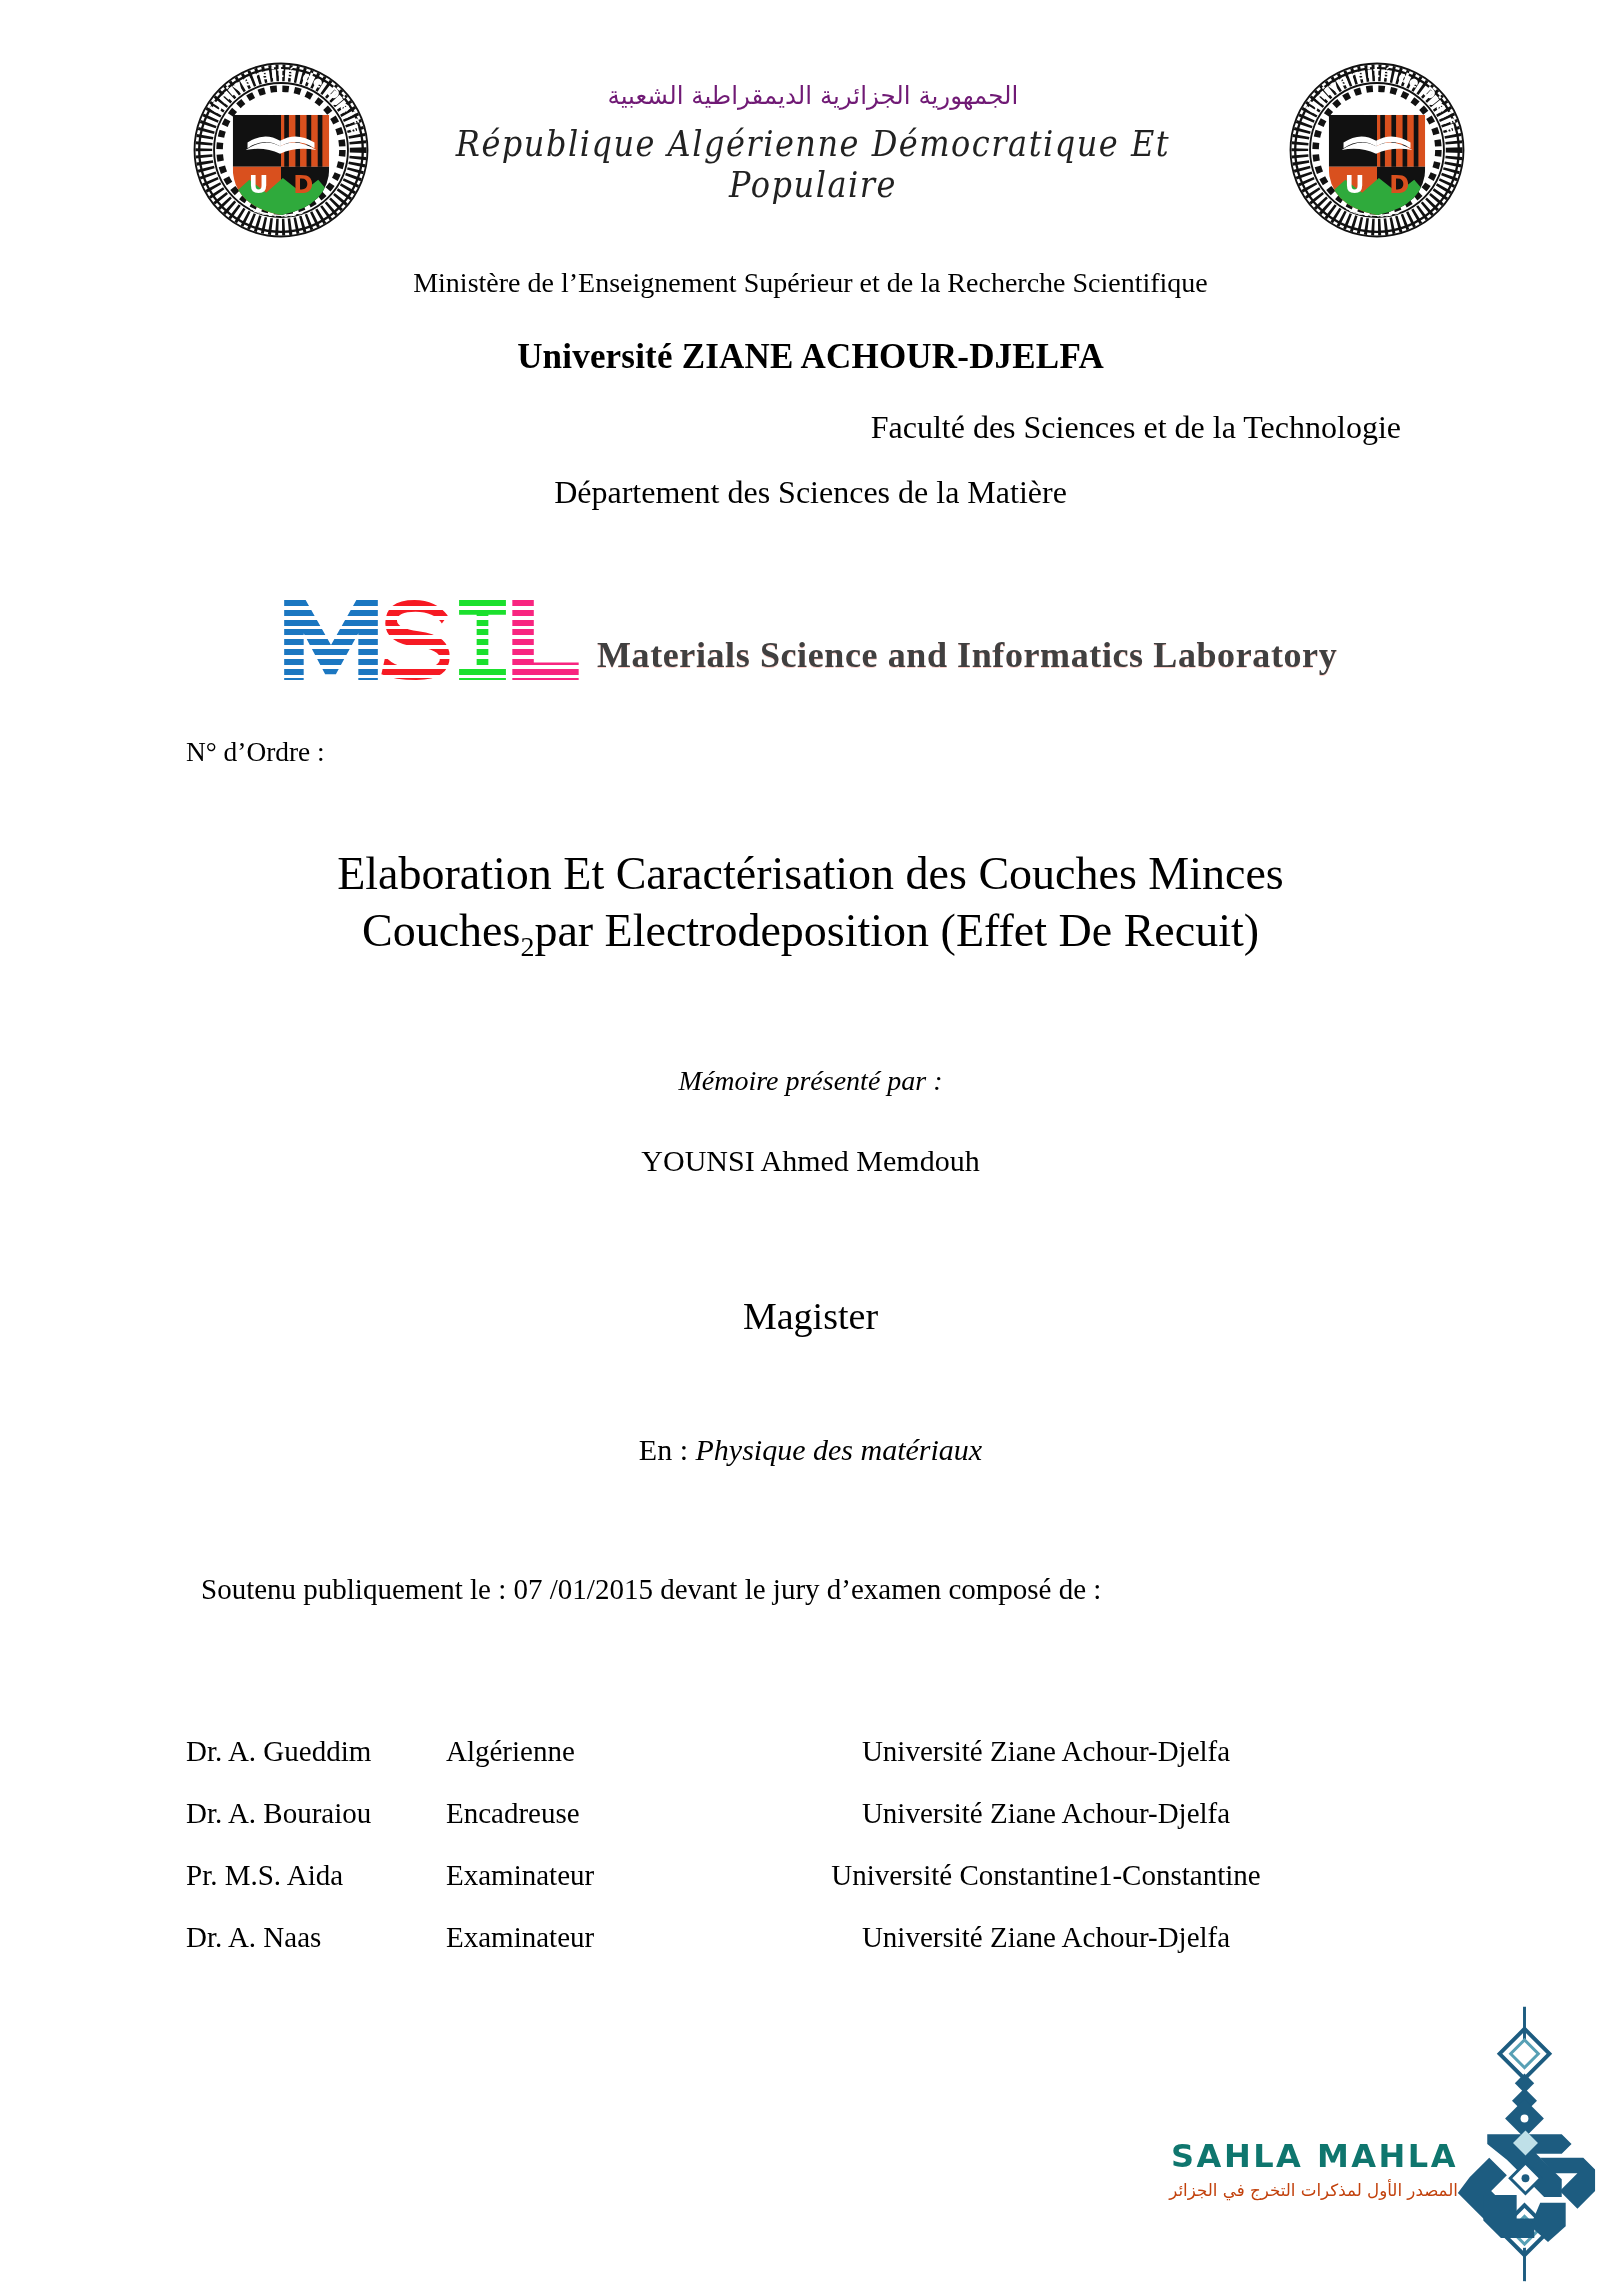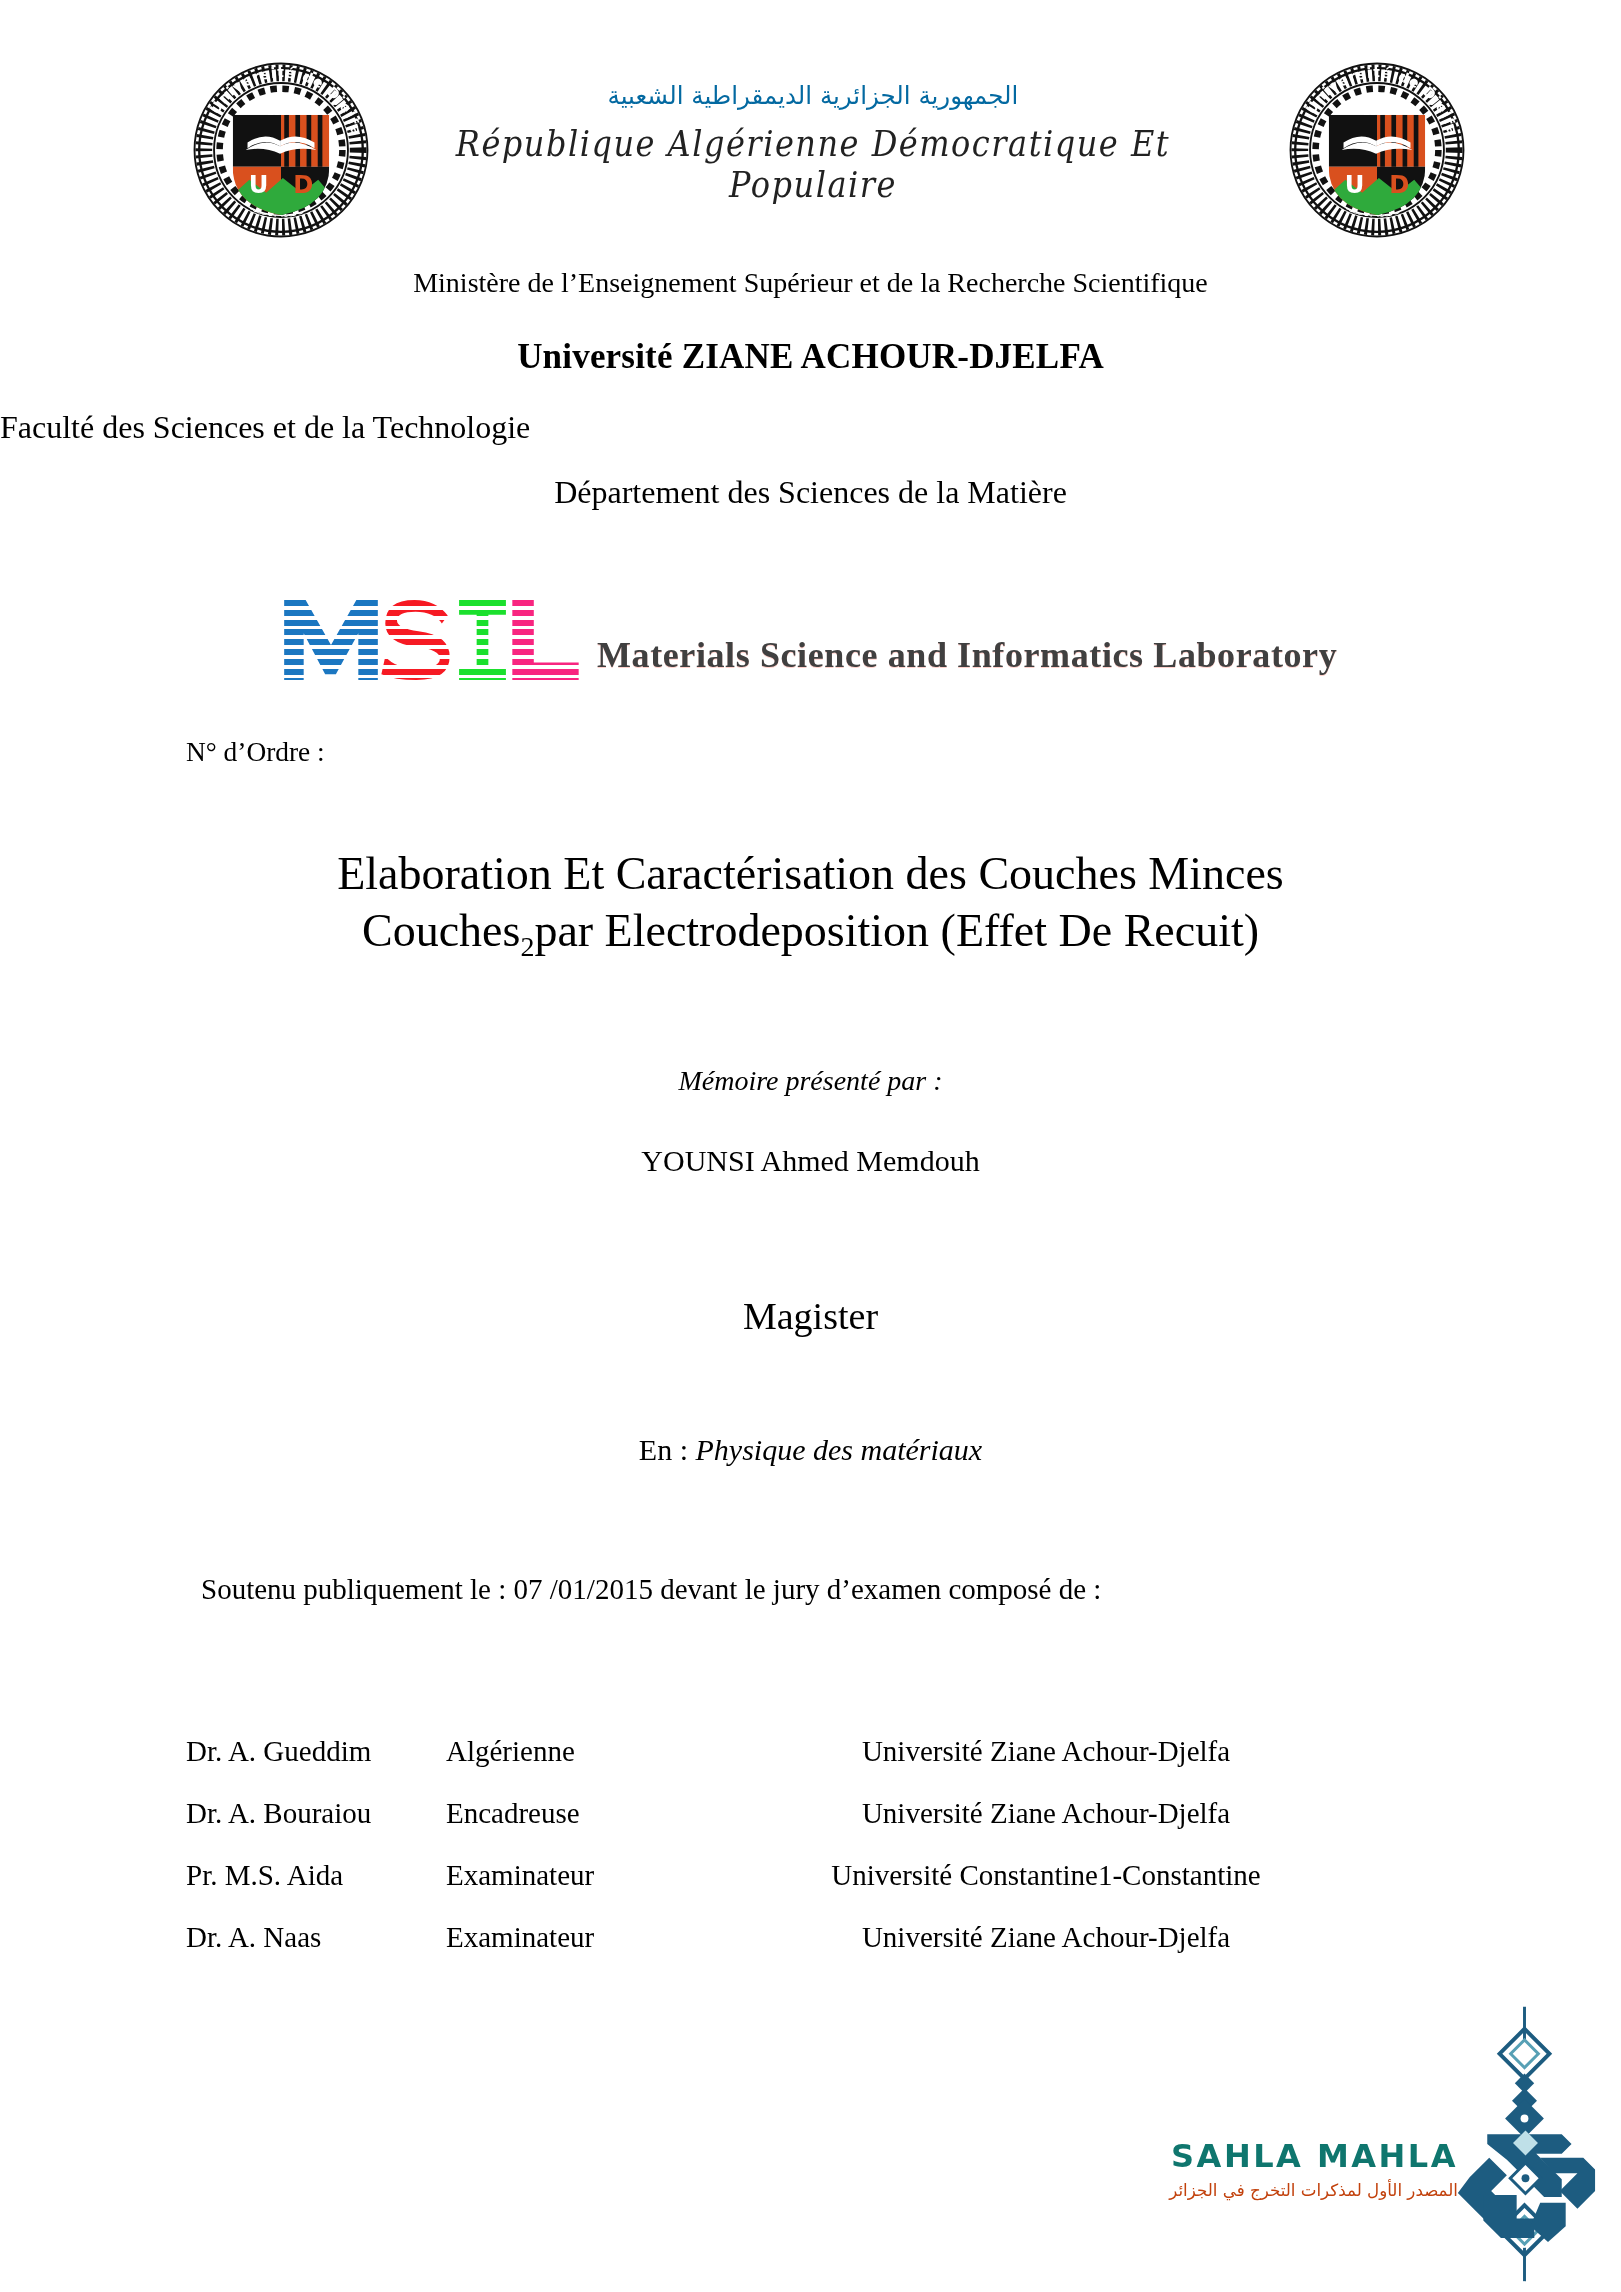--- a/index.html
+++ b/index.html
@@ -45,21 +45,21 @@
     position: absolute;
     left: 372px;
     top: 21.6px;
     width: 882px;
     text-align: center;
   }
   .arabic-line {
     font-family: "DejaVu Sans", sans-serif;
     font-size: 24.5px;
     direction: rtl;
-    color: #0369a1;
+    color: #701a75;
     letter-spacing: 0.5px;
     line-height: 1.35;
   }
   .french-script {
     margin-top: 15.7px;
     font-family: "DejaVu Serif", serif;
     font-style: italic;
     font-size: 32px;
     color: #111;
     letter-spacing: 1.5px;
@@ -84,21 +84,21 @@
     text-align: center;
     font-size: 35px;
     font-weight: bold;
     letter-spacing: 0.2px;
   }
   .faculty {
     position: absolute;
     top: 409px;
     left: 0;
     width: 1401px;
-    text-align: left;
+    text-align: right;
     font-size: 32px;
   }
   .department {
     position: absolute;
     top: 474px;
     left: 0;
     width: 1621px;
     text-align: center;
     font-size: 32px;
   }

